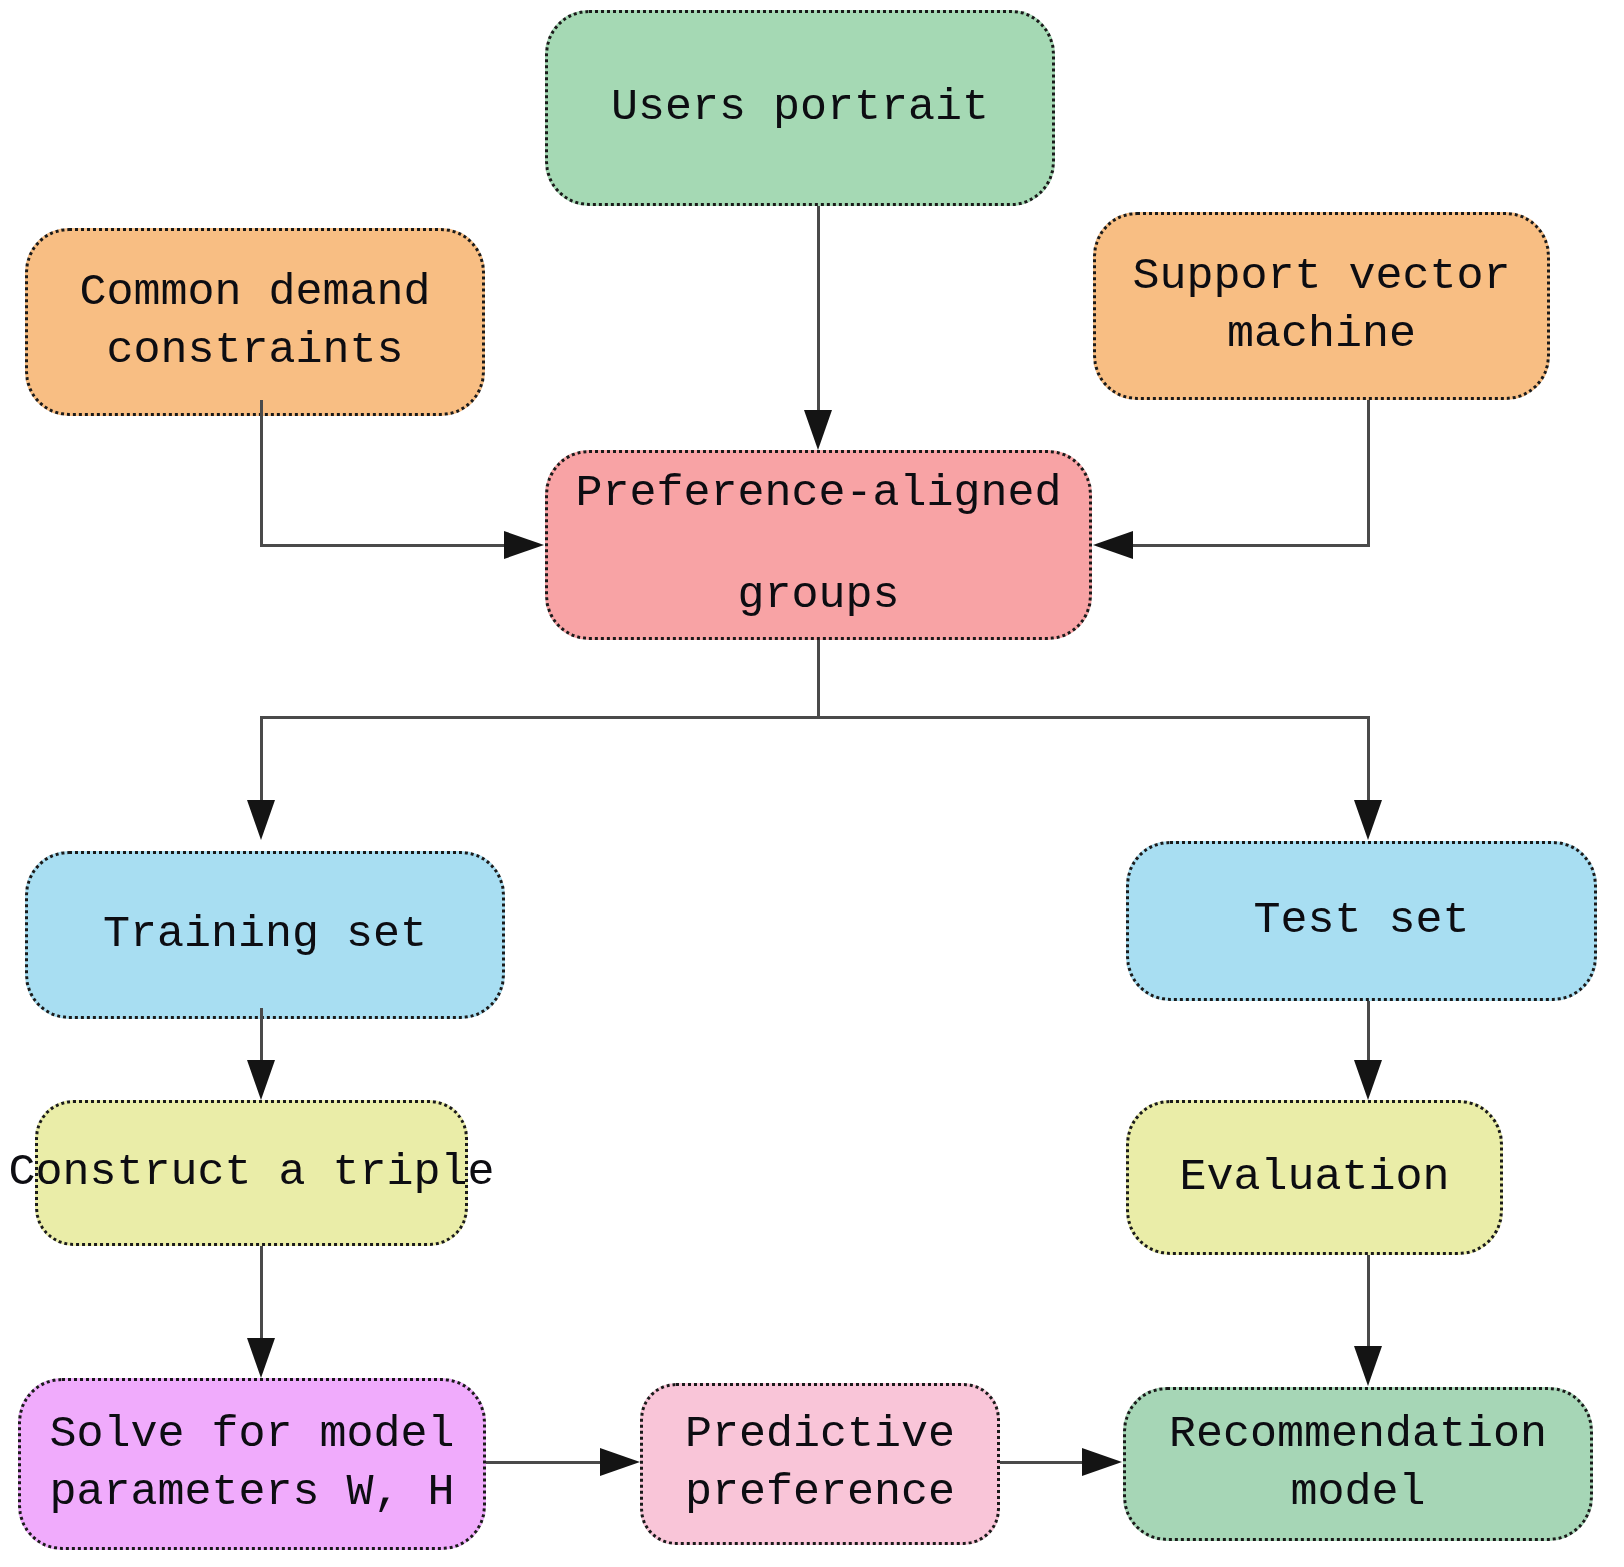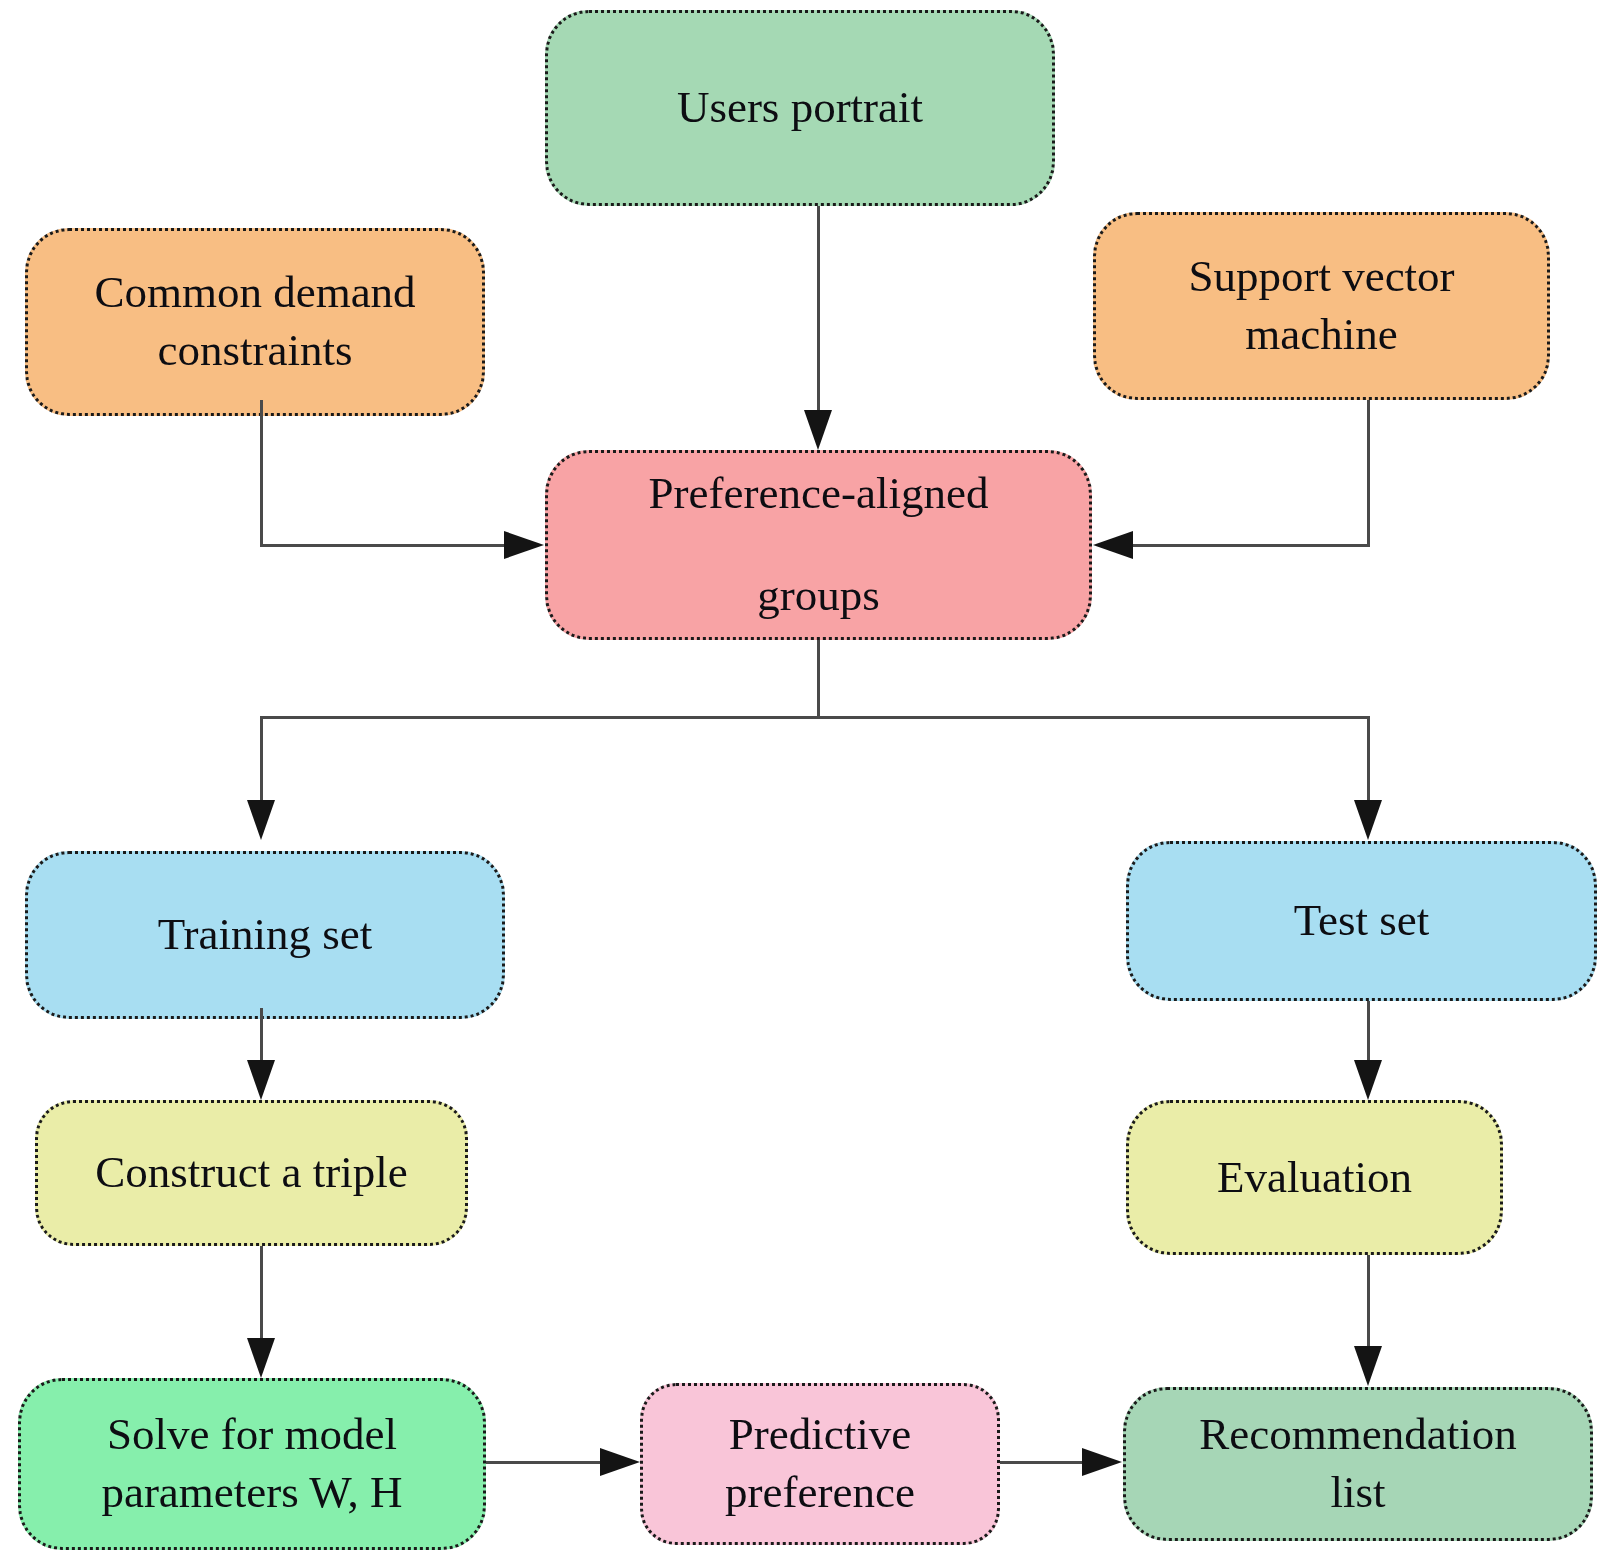--- a/index.html
+++ b/index.html
@@ -1,21 +1,21 @@
 <!DOCTYPE html>
 <html><head>
 <meta charset="utf-8">
 <style>
   html, body { margin: 0; padding: 0; background: #ffffff; }
   .canvas {
     position: relative;
     width: 1624px;
     height: 1567px;
     background: #ffffff;
-    font-family: Liberation Serif, serif;
+    font-family: Liberation Mono, monospace;
     overflow: hidden;
   }
   .node {
     position: absolute;
     box-sizing: border-box;
     border: 3px dotted #1a1a1a;
     border-radius: 44px;
     display: flex;
     flex-direction: column;
     align-items: center;
@@ -92,33 +92,33 @@
   </div>
 
   <div class="node" style="left: 35px; top: 1100px; width: 433px; height: 146px; border-radius: 38px; background: rgb(234, 237, 168);">
     <span>Construct a triple</span>
   </div>
 
   <div class="node" style="left: 1126px; top: 1100px; width: 377px; height: 155px; background: rgb(234, 237, 168);">
     <span>Evaluation</span>
   </div>
 
-  <div class="node" style="left: 18px; top: 1378px; width: 468px; height: 172px; background: #86efac;">
+  <div class="node" style="left: 18px; top: 1378px; width: 468px; height: 172px; background: #f0abfc;">
     <span>Solve for model</span>
     <span>parameters W, H</span>
   </div>
 
   <div class="node" style="left: 640px; top: 1383px; width: 360px; height: 162px; border-radius: 36px; background: rgb(249, 197, 216);">
     <span>Predictive</span>
     <span>preference</span>
   </div>
 
   <div class="node" style="left: 1123px; top: 1387px; width: 470px; height: 154px; background: rgb(166, 214, 182);">
     <span>Recommendation</span>
-    <span>list</span>
+    <span>model</span>
   </div>
 
   <div class="line-v" style="left:817px; top:206px; height:206px;"></div>
   <div class="arrow-down" style="left:804px; top:410px;"></div>
 
   <div class="line-v" style="left:260px; top:400px; height:147px;"></div>
   <div class="line-h" style="left:260px; top:544px; width:246px;"></div>
   <div class="arrow-right" style="left:504px; top:531px;"></div>
 
   <div class="line-v" style="left:1367px; top:400px; height:147px;"></div>

